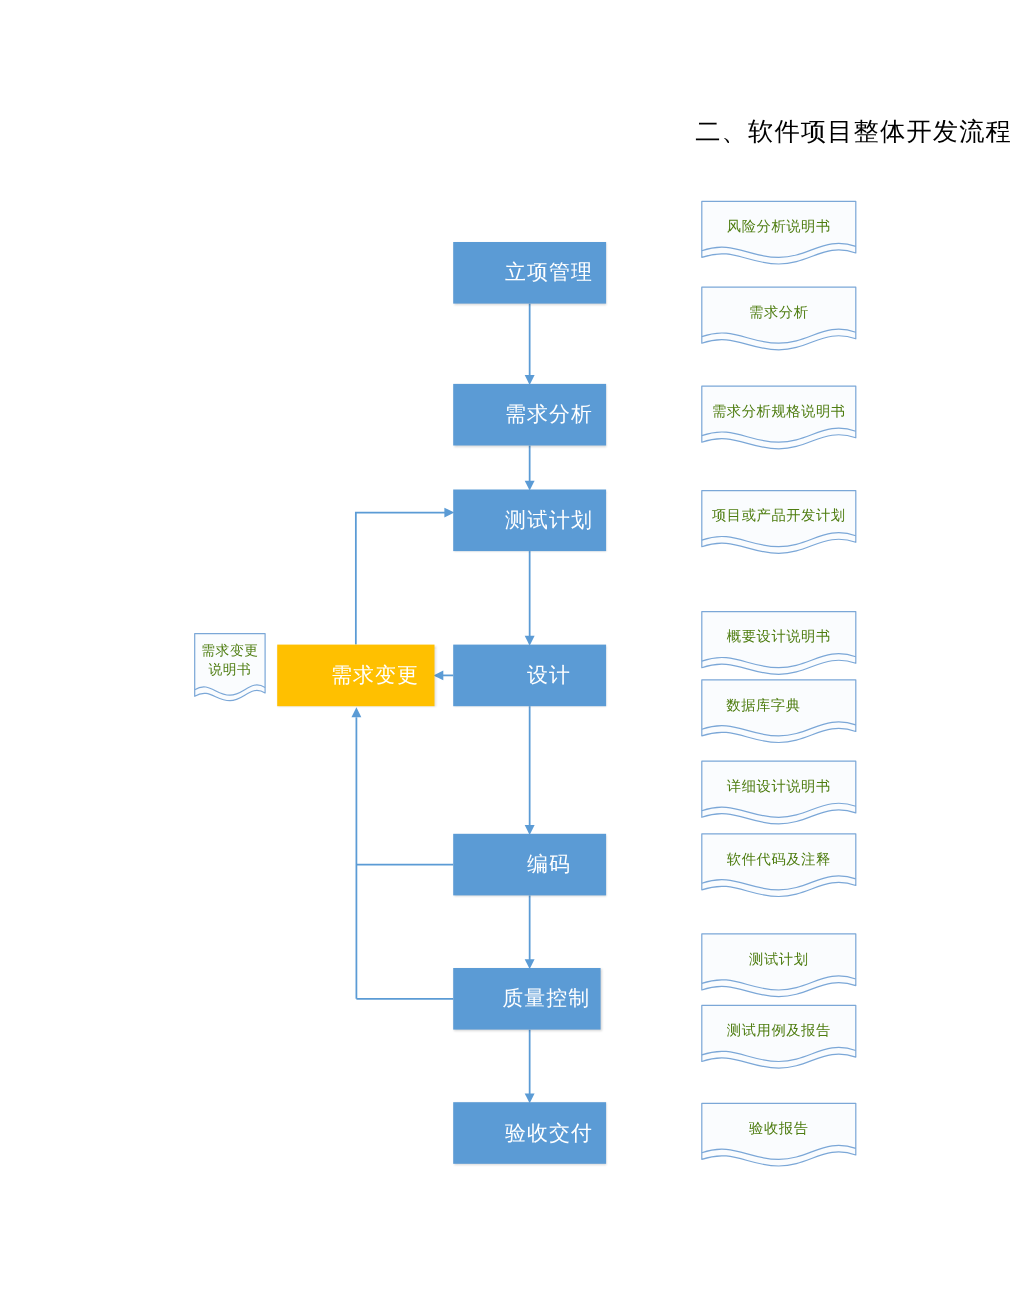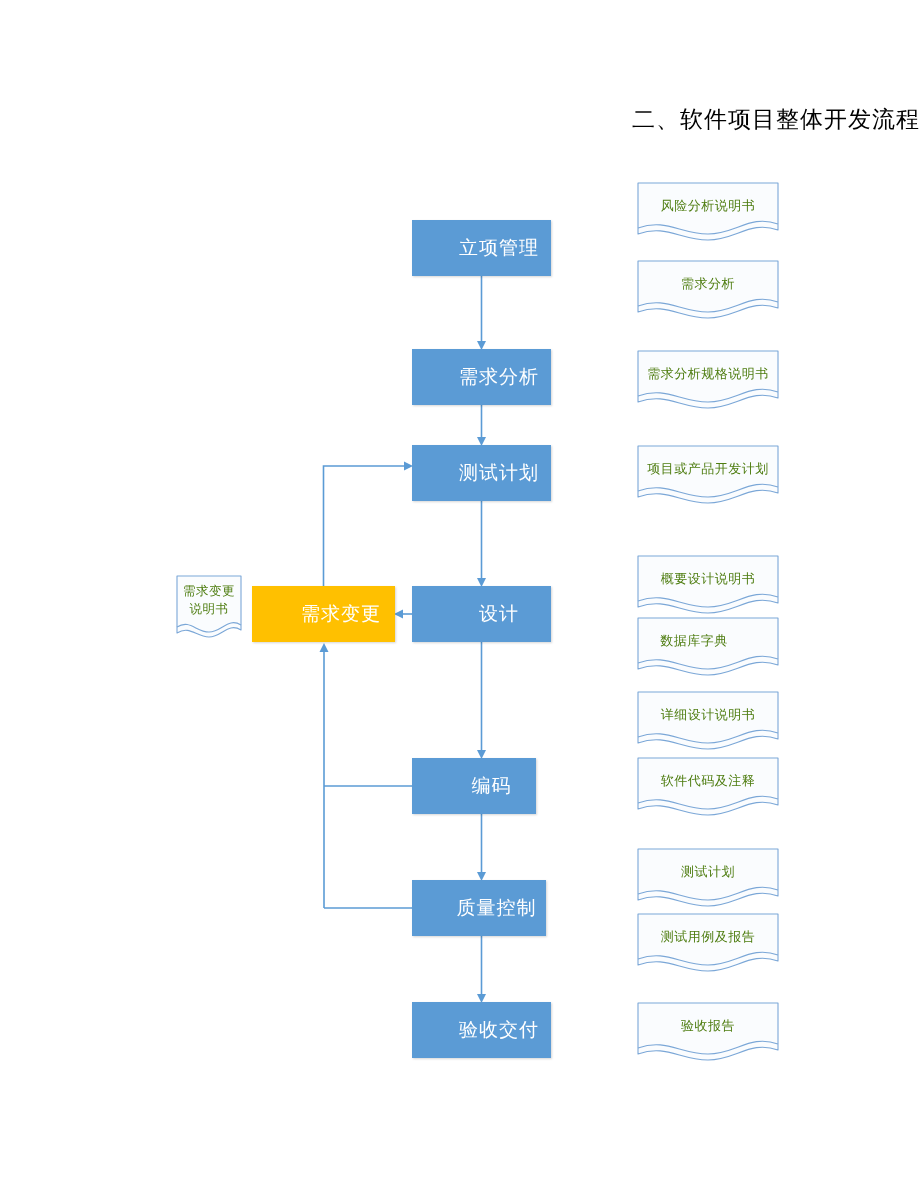--- a/index.html
+++ b/index.html
@@ -151,21 +151,21 @@
   </div>
 
   <div class="proc" style="left:412px; top:586px; width:139px; height:56px;">
     <span>设计</span>
   </div>
 
   <div class="proc change" style="left:252px; top:586px; width:143px; height:56px;">
     <span>需求变更</span>
   </div>
 
-  <div class="proc" style="left:412px; top:758px; width:124px; height:56px;">
+  <div class="proc" style="left:412px; top:758px; width:139px; height:56px;">
     <span>编码</span>
   </div>
 
   <div class="proc" style="left:412px; top:880px; width:134px; height:56px;">
     <span>质量控制</span>
   </div>
 
   <div class="proc" style="left:412px; top:1002px; width:139px; height:56px;">
     <span>验收交付</span>
   </div>

